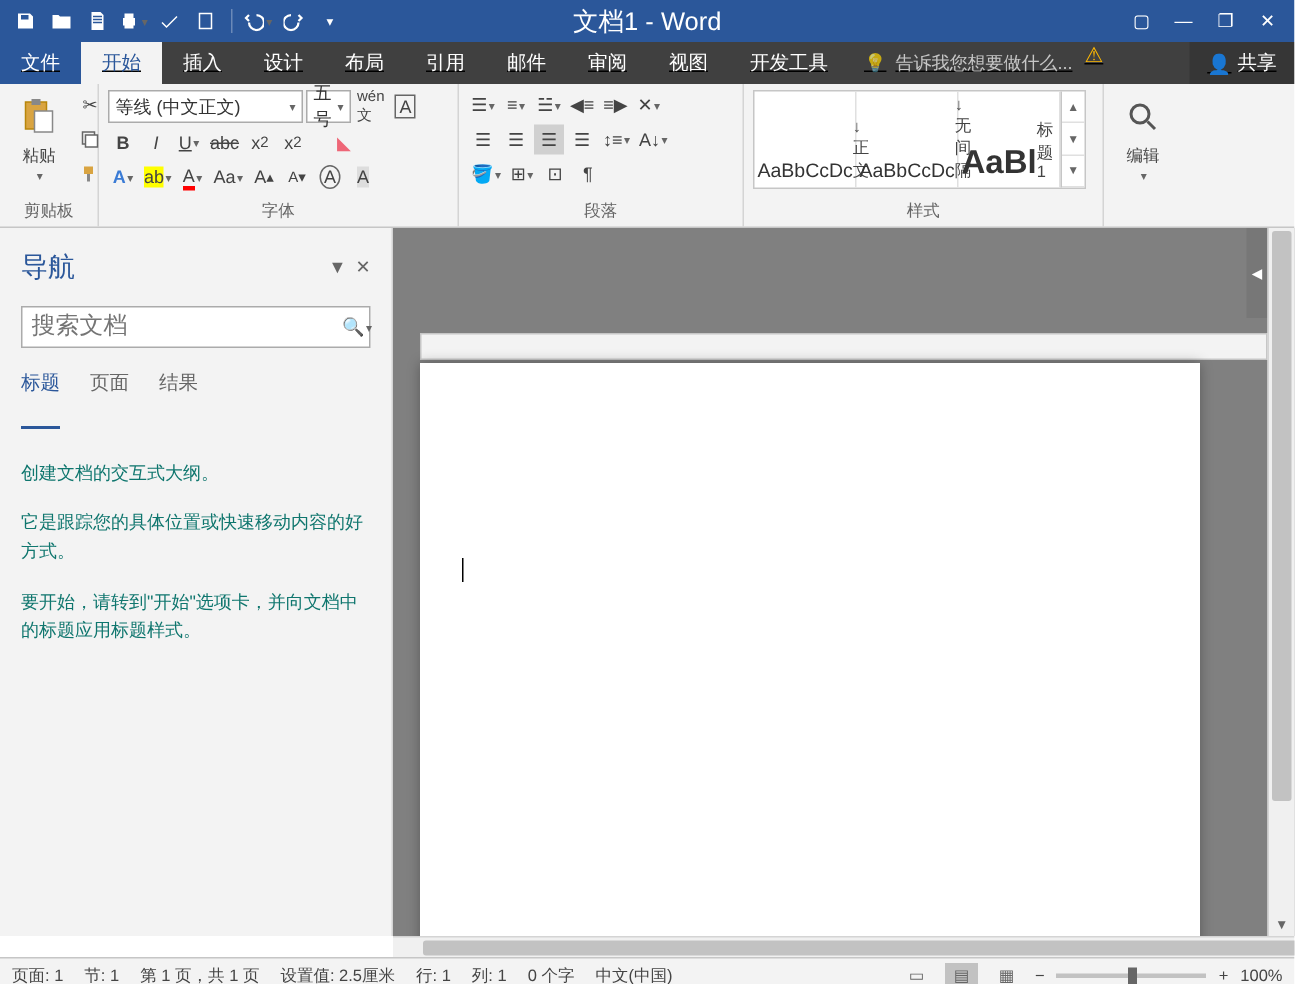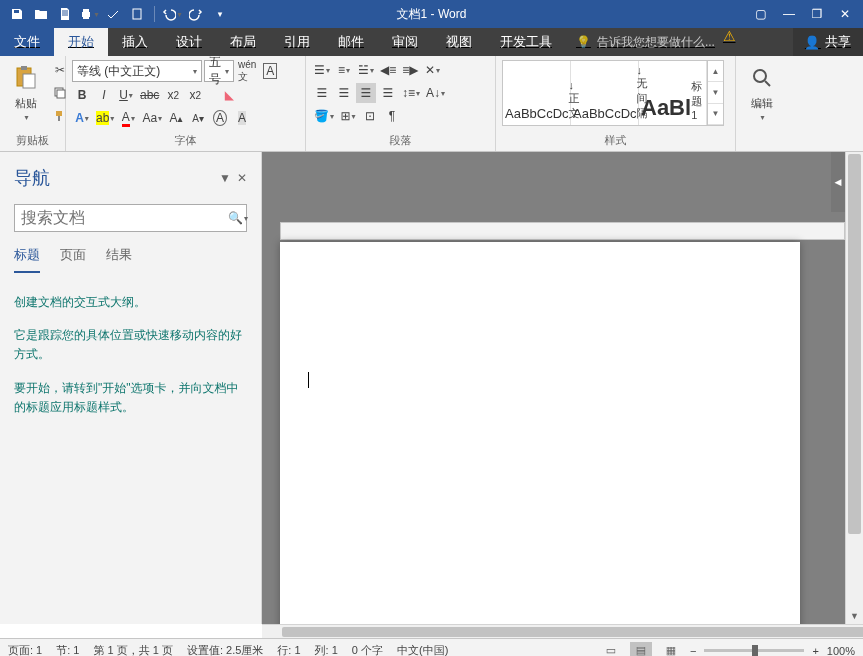--- a/index.html
+++ b/index.html
@@ -3,21 +3,21 @@
 <meta charset="utf-8">
 <style>
 * { margin:0; padding:0; box-sizing:border-box; font-family:"Microsoft YaHei","Segoe UI",sans-serif; }
 body { width:863px; height:656px; background:#fff; overflow:hidden; position:relative; font-size:12px; }
 
 
 .titlebar { height:28px; background:#2b579a; color:#fff; display:flex; align-items:center; position:relative; }
 .qat { display:flex; gap:2px; padding-left:6px; align-items:center; }
 .qat-btn { width:22px; height:22px; display:flex; align-items:center; justify-content:center; color:#fff; cursor:pointer; }
 .qat-sep { width:1px; height:16px; background:rgba(255,255,255,.3); margin:0 4px; }
-.title-center { position:absolute; left:0; right:0; text-align:center; font-size:12px; pointer-events:none; }
+.title-center { position:absolute; left:0; right:0; text-align:center; font-size:17px; pointer-events:none; }
 .win-controls { margin-left:auto; display:flex; gap:4px; padding-right:6px; }
 .win-btn { width:24px; height:22px; display:flex; align-items:center; justify-content:center; color:#fff; cursor:pointer; font-size:12px; }
 
 
 .tabs-row { height:28px; background:#404040; display:flex; align-items:stretch;text-decoration:underline; }
 .tab { padding:0 14px; display:flex; align-items:center; color:#fff; font-size:13px; cursor:pointer; }
 .tab.active { background:#f3f3f3; color:#2b579a; }
 .tab.file { background:#2b579a; }
 .tell-me { display:flex; align-items:center; color:rgba(255,255,255,.7); font-size:12px; padding-left:10px; gap:6px; }
 .share-btn { margin-left:auto; display:flex; align-items:center; gap:4px; padding:0 12px; color:#fff; font-size:13px; cursor:pointer; background:rgba(0,0,0,.15); }
@@ -51,21 +51,21 @@
 .gallery-scroll div { flex:1; display:flex; align-items:center; justify-content:center; font-size:8px; color:#666; cursor:pointer; border-bottom:1px solid #e0e0e0; }
 
 
 .content { display:flex; height:472px; position:relative; }
 .nav-pane { width:262px; background:#f3f3f3; border-right:1px solid #d4d4d4; padding:14px; display:flex; flex-direction:column; }
 .nav-title { font-size:18px; color:#2b579a; display:flex; align-items:center; justify-content:space-between; margin-bottom:14px; }
 .nav-controls { display:flex; gap:6px; color:#666; font-size:12px; }
 .nav-search { height:28px; border:1px solid #ababab; background:#fff; display:flex; align-items:center; padding:0 6px; margin-bottom:14px; }
 .nav-search input { flex:1; border:none; outline:none; font-size:16px; }
 .nav-tabs { display:flex; gap:20px; margin-bottom:20px; font-size:13px; }
-.nav-tab { color:#666; cursor:pointer; padding-bottom:7px; }
+.nav-tab { color:#666; cursor:pointer; padding-bottom:20px; }
 .nav-tab.active { color:#2b579a; border-bottom:2px solid #2b579a; }
 .nav-text { font-size:12px; color:#0f766e; line-height:1.6; }
 .nav-text p { margin-bottom:14px; }
 
 .doc-area { flex:1; background:#808080; overflow:hidden; position:relative; }
 .page { position:absolute; left:18px; top:90px; width:520px; height:700px; background:#fff; box-shadow:0 0 8px rgba(0,0,0,.3); }
 .ruler-h { position:absolute; left:18px; top:70px; right:18px; height:18px; background:#f3f3f3; border:1px solid #c6c6c6; }
 .cursor-line { position:absolute; left:28px; top:130px; width:1px; height:16px; background:#000; }
 .vscroll { position:absolute; right:0; top:0; bottom:0; width:18px; background:#f0f0f0; border-left:1px solid #d4d4d4; }
 .vthumb { position:absolute; top:2px; left:2px; right:2px; height:380px; background:#c2c2c2; border-radius:2px; }

